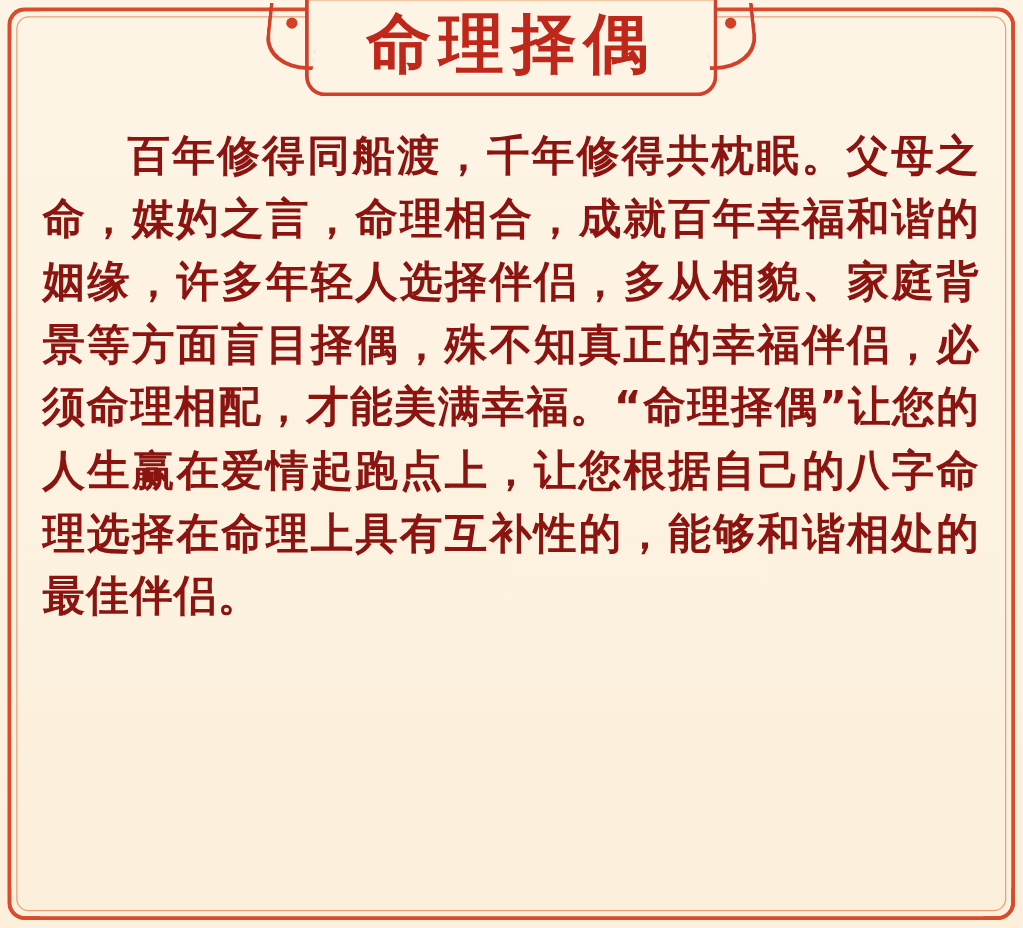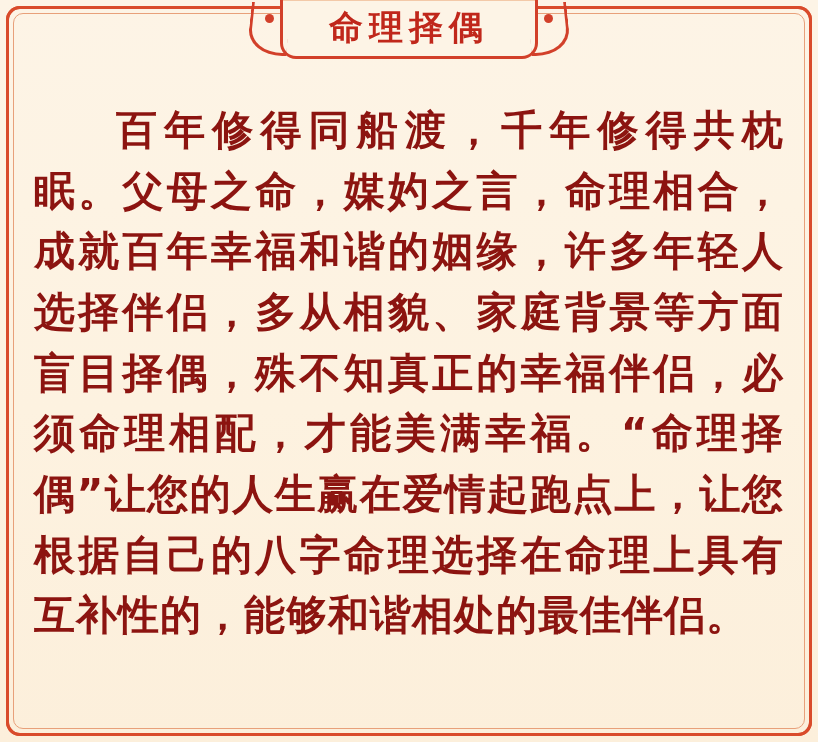--- a/index.html
+++ b/index.html
@@ -111,40 +111,40 @@
     width: 9px;
     height: 9px;
     border-radius: 50%;
     background: #d2402a;
   }
   .title-ribbon-dot.left  { left: -18px; }
   .title-ribbon-dot.right { right: -18px; }
 
   .title-text {
     font-family: "DejaVu Serif", "Liberation Serif", serif;
-    font-size: 34px;
+    font-size: 52px;
     font-weight: bold;
     color: #c0271b;
     letter-spacing: 6px;
     line-height: 1;
     white-space: nowrap;
   }
 
   
   .body-wrap {
     position: absolute;
     left: 34px;
     right: 34px;
     top: 100px;
     bottom: 18px;
     z-index: 3;
   }
   .body-text {
     font-family: "DejaVu Sans", "Liberation Sans", sans-serif;
-    font-size: 41px;
+    font-size: 34px;
     font-weight: bold;
     line-height: 1.48;
     color: #8c1410;
     text-align: justify;
     text-align-last: left;
     text-indent: 2em;
     letter-spacing: 1px;
     margin: 0;
   }
 </style>

